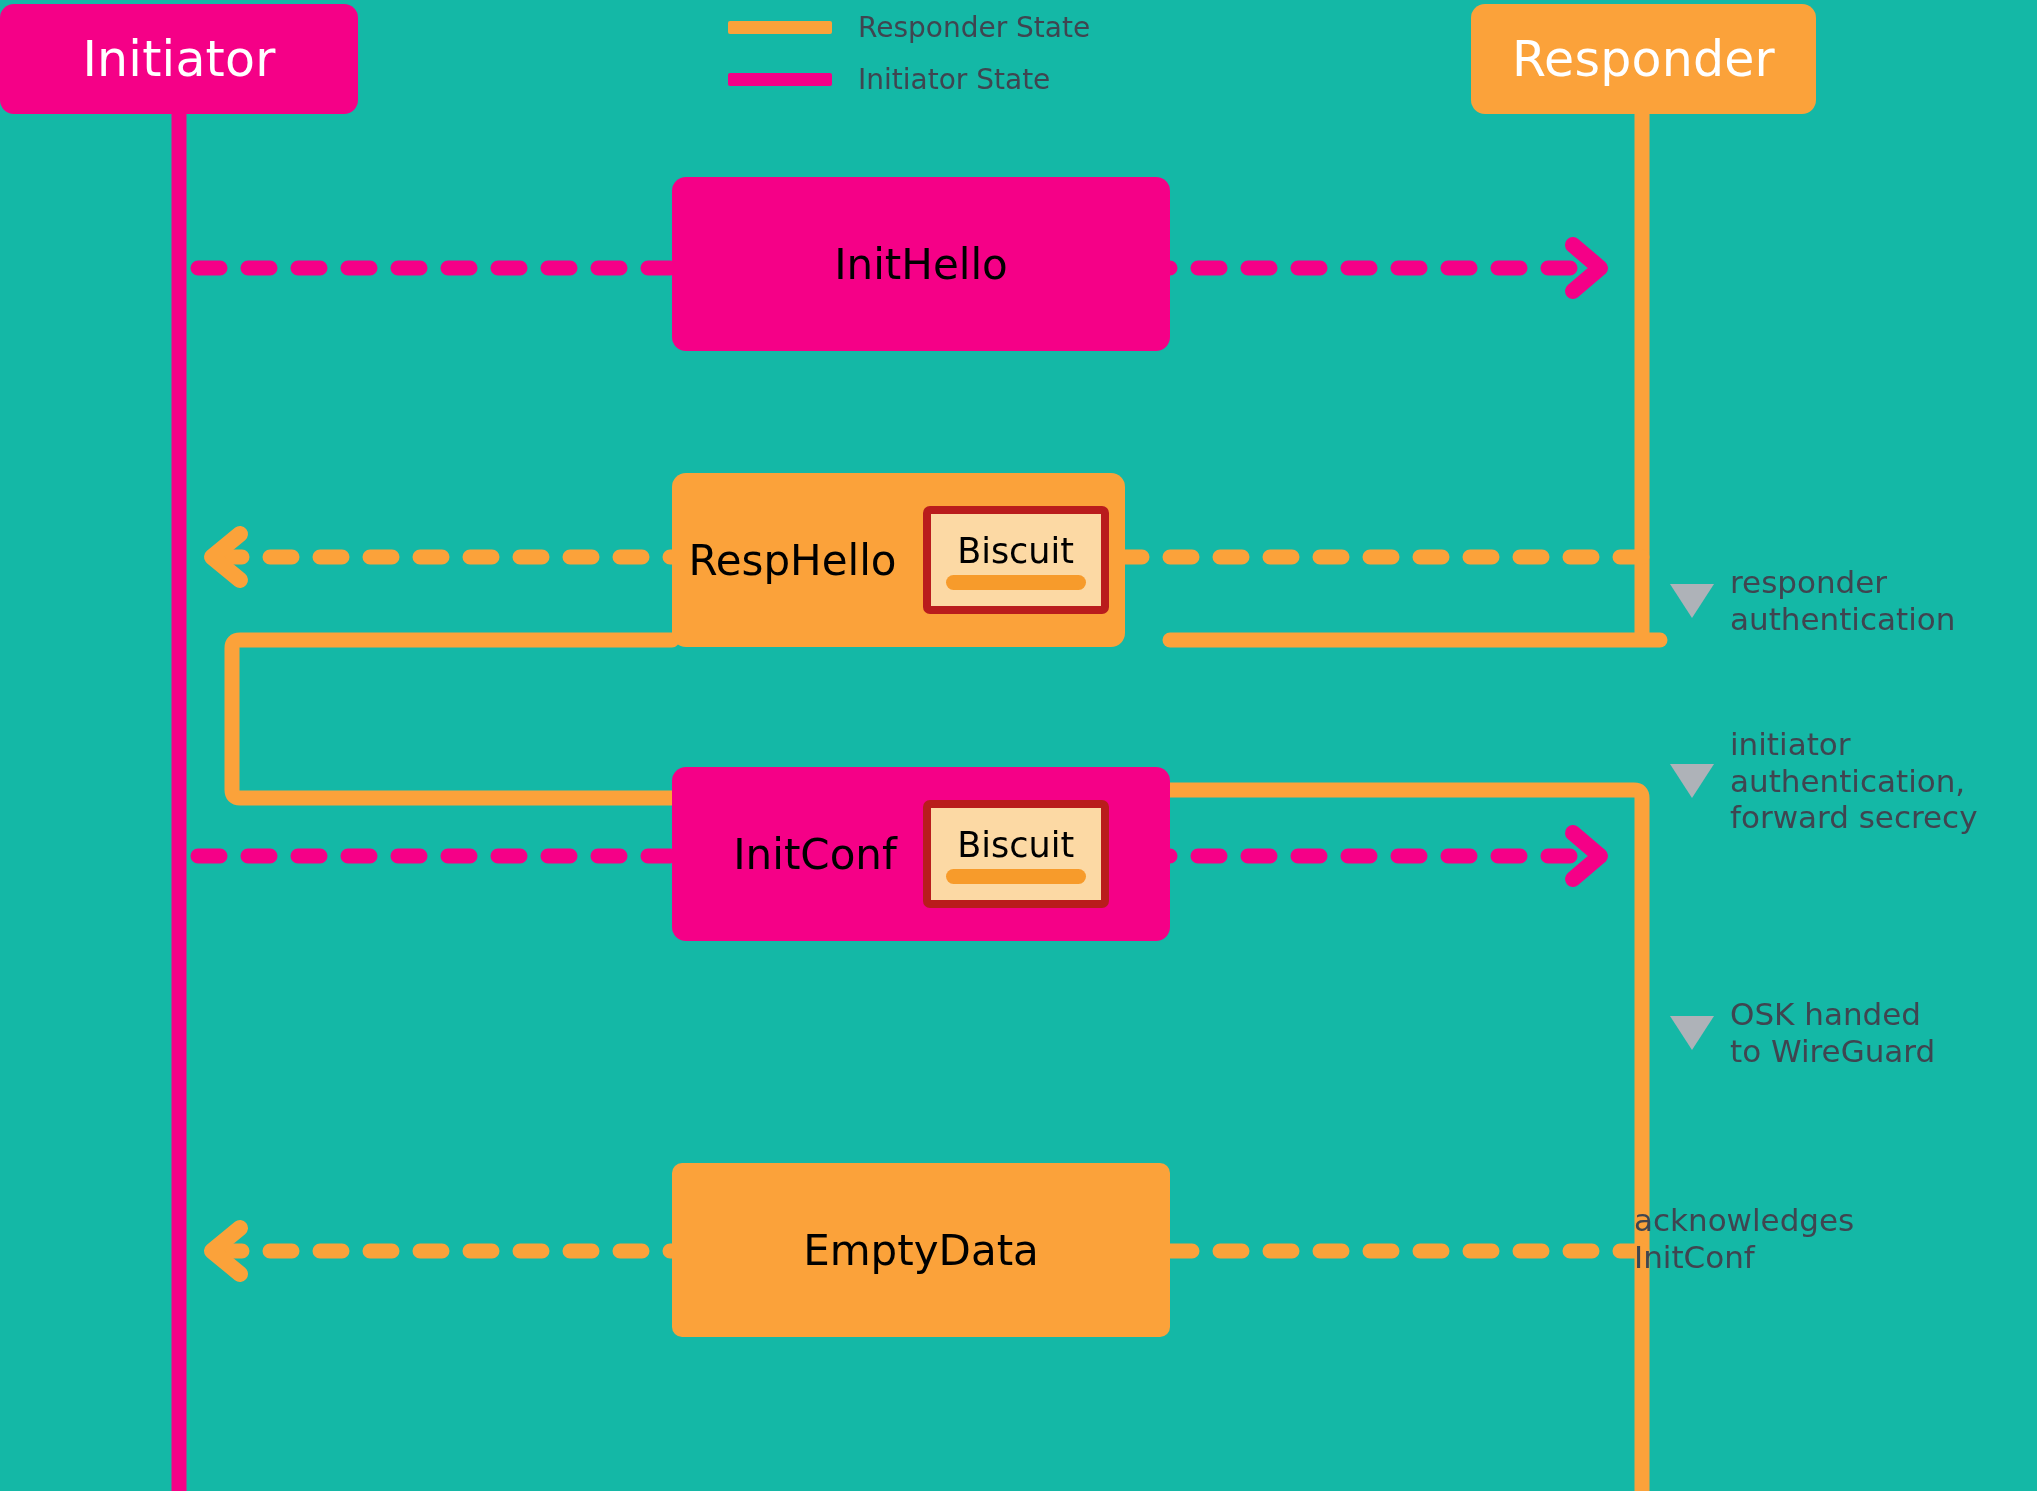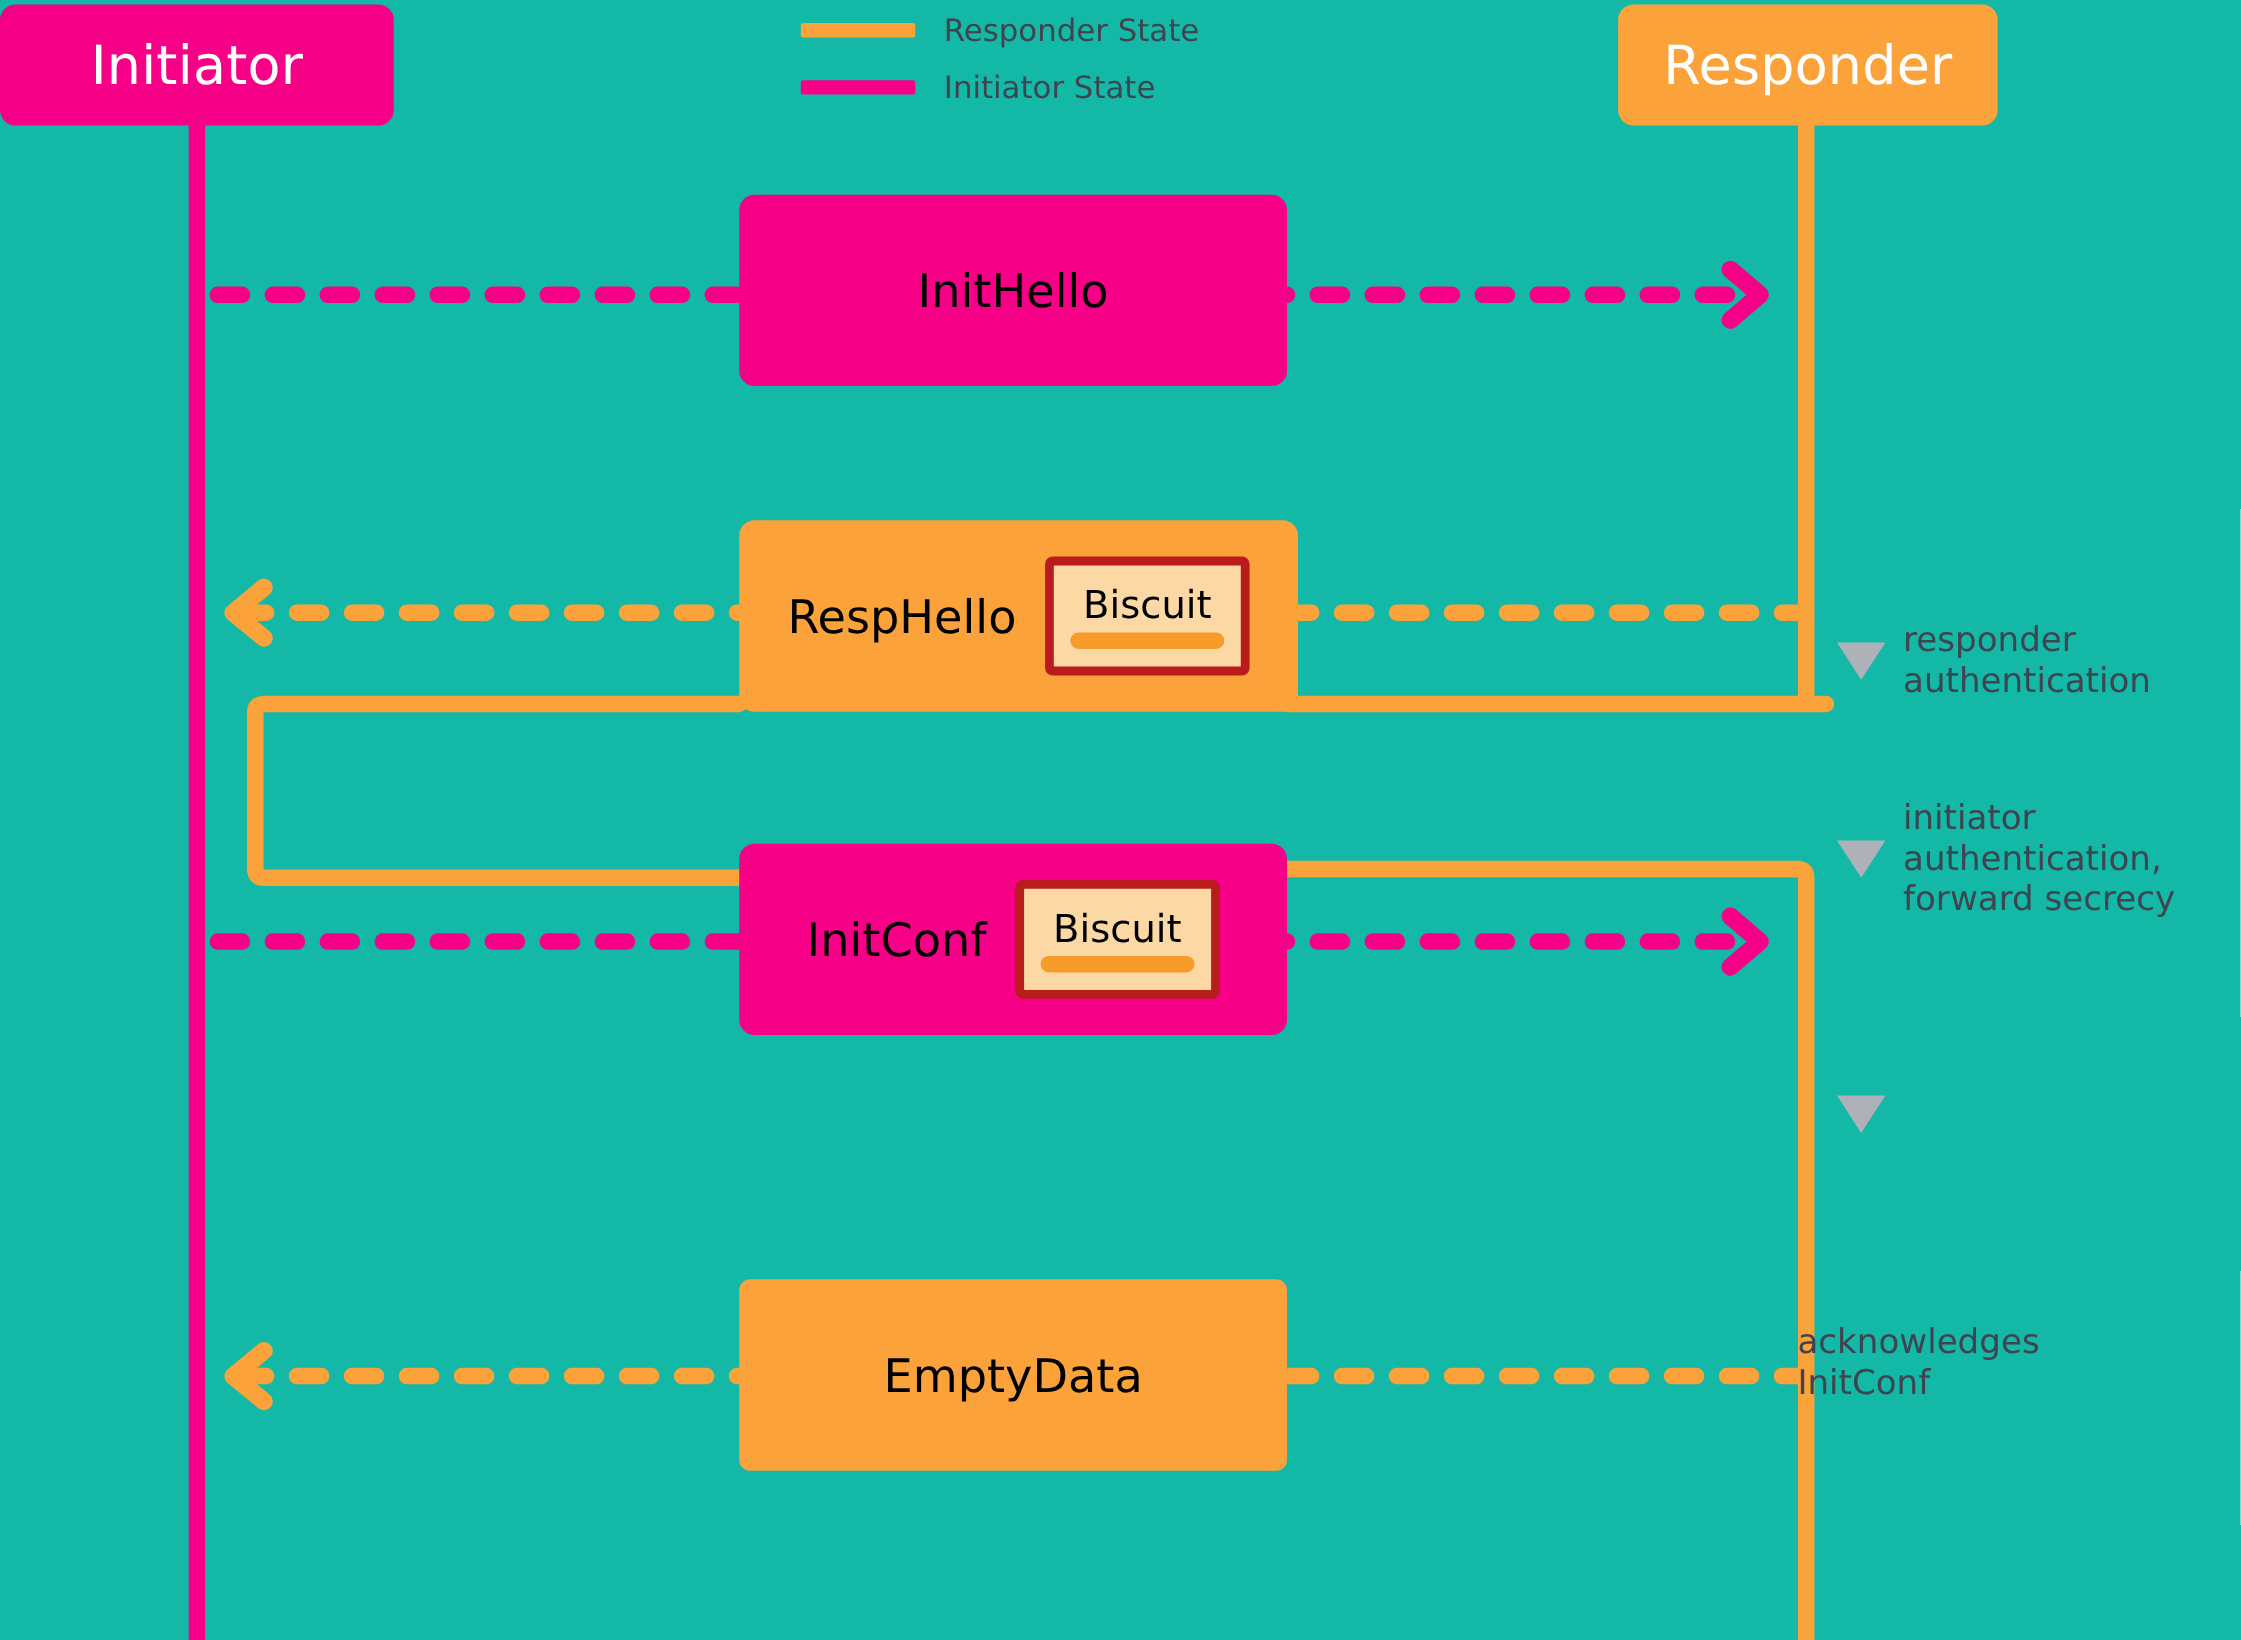--- a/index.html
+++ b/index.html
@@ -93,21 +93,21 @@
     justify-content: center;
     gap: 26px;
     padding: 0 4px;
   }
 
   #msg-inithello {
     left: 672px; top: 177px; width: 498px; height: 174px;
     background: #F50087;
   }
   #msg-resphello {
-    left: 672px; top: 473px; width: 508px; height: 174px;
+    left: 672px; top: 473px; width: 453px; height: 174px;
     background: #FBA23A;
   }
   #msg-initconf {
     left: 672px; top: 767px; width: 498px; height: 174px;
     background: #F50087;
   }
   #msg-emptydata {
     left: 672px; top: 1163px; width: 498px; height: 174px;
     background: #FBA23A;
     border-radius: 10px;
@@ -286,20 +286,22 @@
 
   <div class="annotation" id="anno-initiator-auth">
     <span class="tri-down"></span>
     <span class="annotation-text">initiator
 authentication,
 forward secrecy</span>
   </div>
 
   <div class="annotation" id="anno-osk">
     <span class="tri-down"></span>
+    <span class="annotation-text">OSK handed
+to WireGuard</span>
   </div>
 
   <div class="annotation" id="anno-ack">
     <span class="tri-spacer"></span>
     <span class="annotation-text">acknowledges
 InitConf</span>
   </div>
 
 
 </div>

